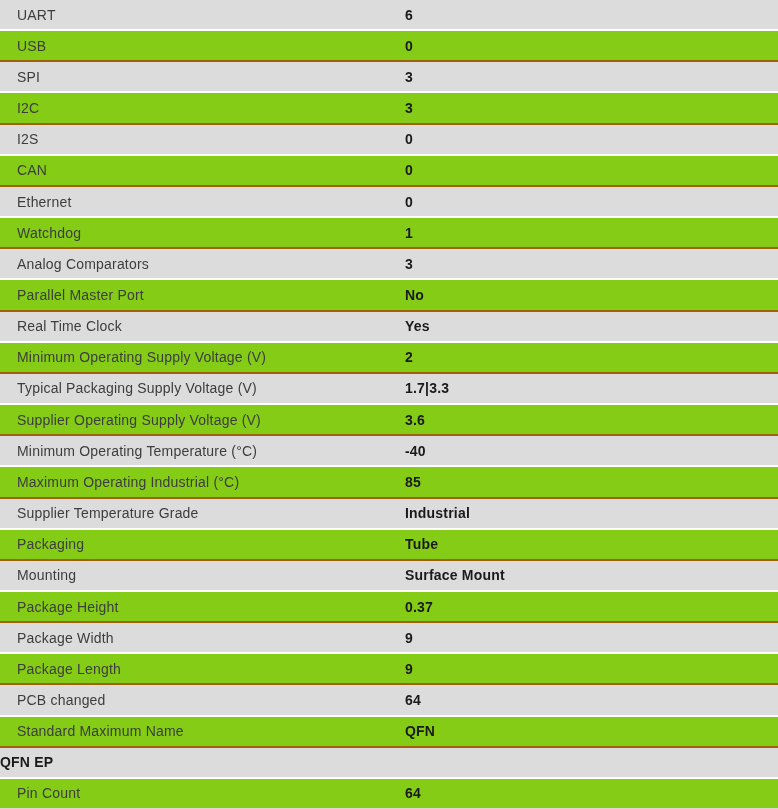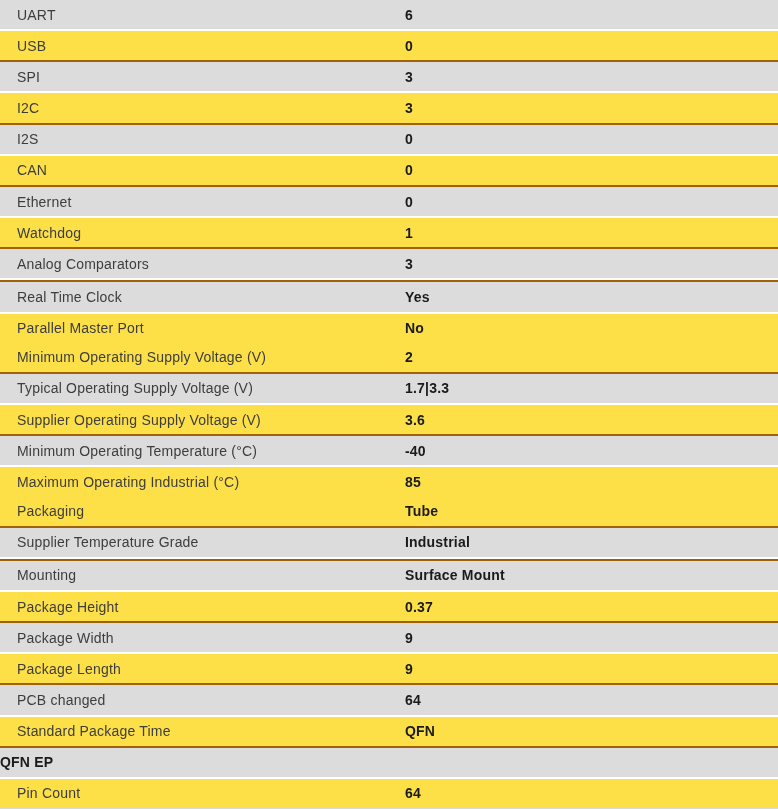--- a/index.html
+++ b/index.html
@@ -18,21 +18,21 @@
     display: flex;
     flex-direction: column;
     width: 778px;
     height: 808px;
   }
   .row {
     flex: 1 1 0;
     display: flex;
     align-items: center;
     box-sizing: border-box;
-    background: #fde047;
+    background: #84cc16;
   }
   .row.gray {
     background: #dcdcdc;
     border-top: 2px solid #a16207;
     border-bottom: 2px solid #ffffff;
   }
   .row.gray:first-child {
     border-top: 0;
   }
   .label {
@@ -102,63 +102,63 @@
   <div class="row">
     <div class="label">Watchdog</div>
     <div class="value">1</div>
   </div>
 
   <div class="row gray">
     <div class="label">Analog Comparators</div>
     <div class="value">3</div>
   </div>
 
+  <div class="row">
+    <div class="label">Parallel Master Port</div>
+    <div class="value">No</div>
+  </div>
+
   <div class="row gray">
     <div class="label">Real Time Clock</div>
     <div class="value">Yes</div>
-  </div>
-
-  <div class="row">
-    <div class="label">Parallel Master Port</div>
-    <div class="value">No</div>
   </div>
 
   <div class="row">
     <div class="label">Minimum Operating Supply Voltage (V)</div>
     <div class="value">2</div>
   </div>
 
   <div class="row gray">
-    <div class="label">Typical Operating Supply Voltage (V)</div>
+    <div class="label">Typical Packaging Supply Voltage (V)</div>
     <div class="value">1.7|3.3</div>
   </div>
 
   <div class="row">
     <div class="label">Supplier Operating Supply Voltage (V)</div>
     <div class="value">3.6</div>
   </div>
 
   <div class="row gray">
     <div class="label">Minimum Operating Temperature (°C)</div>
     <div class="value">-40</div>
   </div>
 
   <div class="row">
     <div class="label">Maximum Operating Industrial (°C)</div>
     <div class="value">85</div>
   </div>
 
+  <div class="row gray">
+    <div class="label">Supplier Temperature Grade</div>
+    <div class="value">Industrial</div>
+  </div>
+
   <div class="row">
     <div class="label">Packaging</div>
     <div class="value">Tube</div>
-  </div>
-
-  <div class="row gray">
-    <div class="label">Supplier Temperature Grade</div>
-    <div class="value">Industrial</div>
   </div>
 
   <div class="row gray">
     <div class="label">Mounting</div>
     <div class="value">Surface Mount</div>
   </div>
 
   <div class="row">
     <div class="label">Package Height</div>
     <div class="value">0.37</div>
@@ -173,21 +173,21 @@
     <div class="label">Package Length</div>
     <div class="value">9</div>
   </div>
 
   <div class="row gray">
     <div class="label">PCB changed</div>
     <div class="value">64</div>
   </div>
 
   <div class="row">
-    <div class="label">Standard Package Time</div>
+    <div class="label">Standard Maximum Name</div>
     <div class="value">QFN</div>
   </div>
 
   <div class="row gray">
     <div class="value">QFN EP</div>
   </div>
 
   <div class="row">
     <div class="label">Pin Count</div>
     <div class="value">64</div>

